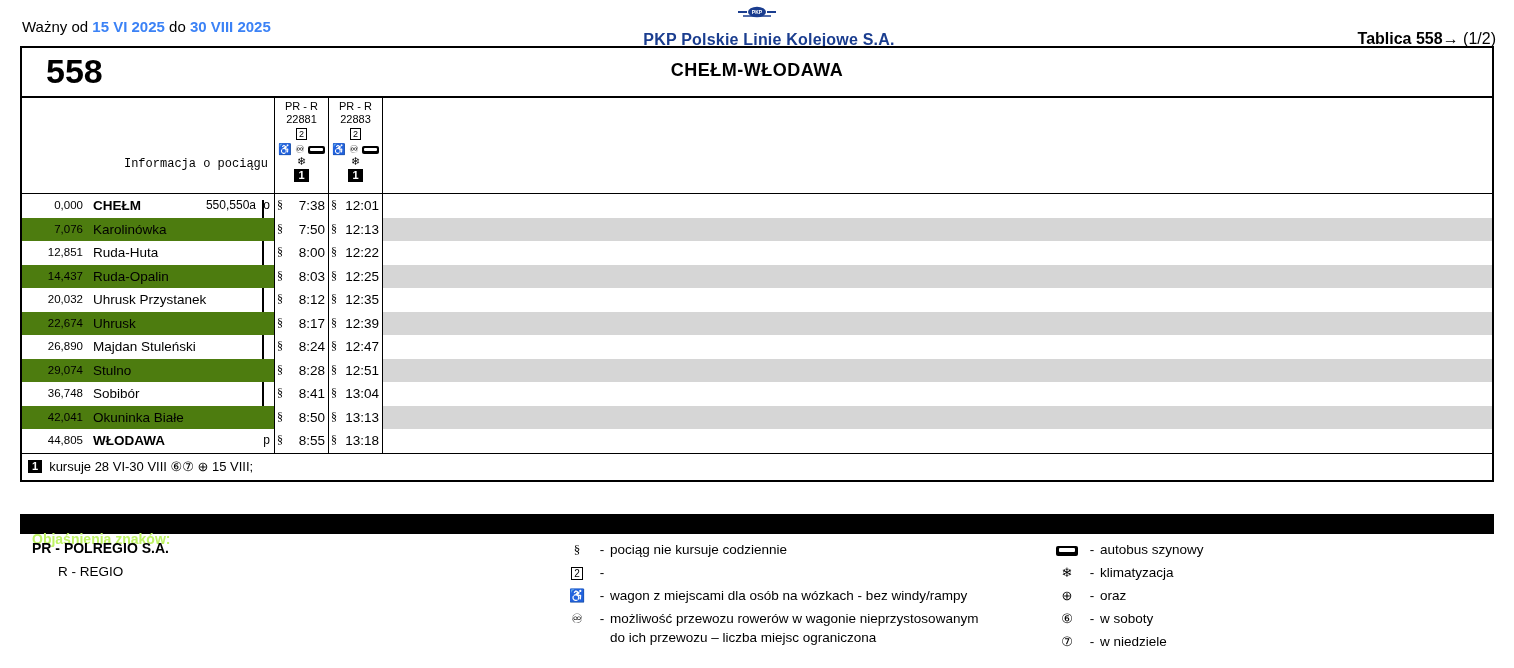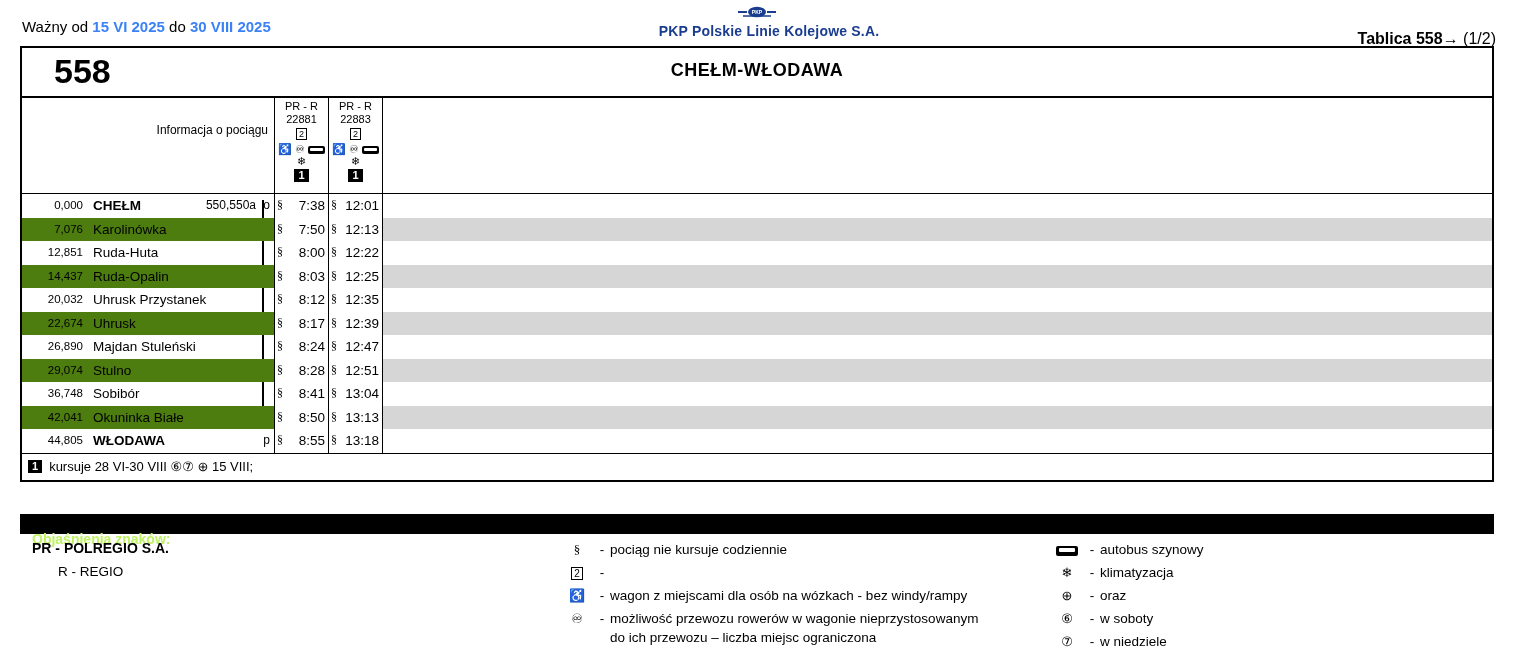--- a/index.html
+++ b/index.html
@@ -40,24 +40,24 @@
     top: 6px;
     text-align: center;
   }
   .logo-mark {
     display: block;
     margin: 0 auto;
   }
   .logo-text {
     display: block;
     color: #1a3d8f;
-    font-size: 14px;
+    font-size: 16px;
     font-weight: bold;
     letter-spacing: .2px;
-    margin-top: 1px;
+    margin-top: 9px;
     padding-left: 24px;
   }
   .tablica {
     position: absolute;
     right: 18px;
     top: 30px;
     font-size: 16px;
     white-space: nowrap;
   }
   .tablica b { font-weight: bold; }
@@ -72,21 +72,21 @@
     border: 2px solid #000;
     box-sizing: border-box;
   }
   .title-row {
     height: 48px;
     border-bottom: 2px solid #000;
     position: relative;
   }
   .line-no {
     position: absolute;
-    left: 32px;
+    left: 24px;
     top: 4px;
     font-size: 34px;
     font-weight: bold;
   }
   .route-title {
     position: absolute;
     left: 0; right: 0;
     top: 12px;
     text-align: center;
     font-size: 18px;
@@ -104,22 +104,23 @@
   }
   .head-info {
     width: 253px;
     box-sizing: border-box;
     position: relative;
     border-right: 1.5px solid #000;
   }
   .head-info span {
     position: absolute;
     right: 6px;
-    bottom: 56px;
+    bottom: 22px;
     font-size: 12px;
+    font-family: Liberation Mono, monospace;
   }
   .train-col {
     width: 54px;
     box-sizing: border-box;
     border-right: 1.5px solid #000;
     text-align: center;
     font-size: 11px;
     position: relative;
     padding-top: 2px;
   }

